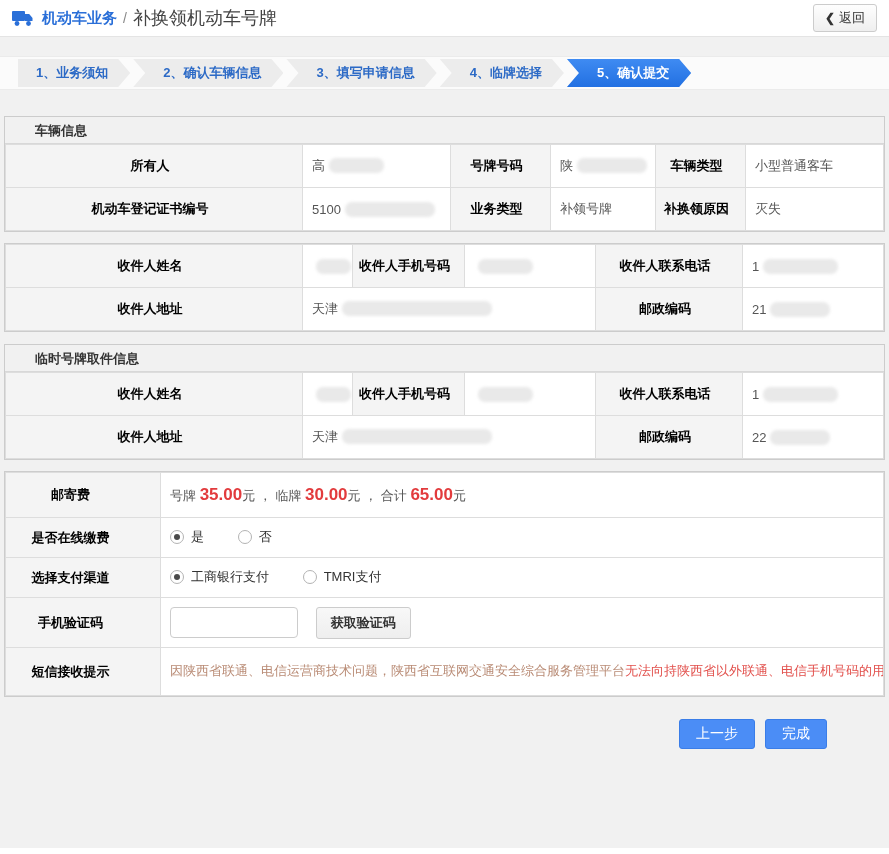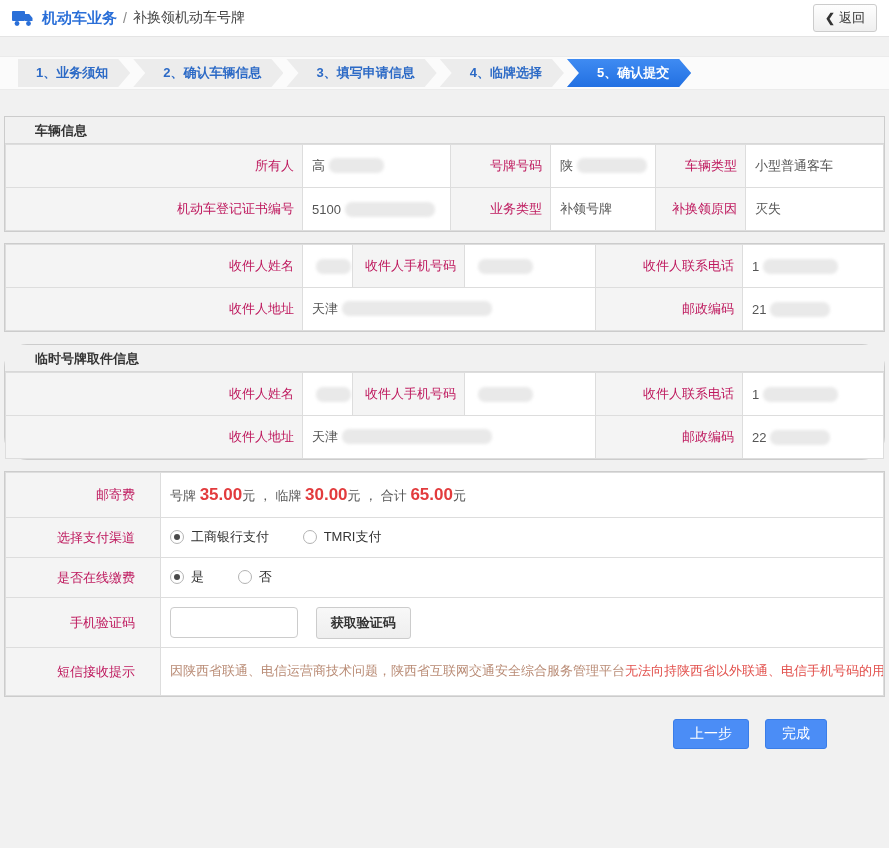--- a/index.html
+++ b/index.html
@@ -4,60 +4,60 @@
 <style>
   * { margin:0; padding:0; box-sizing:border-box; }
   html,body { width:889px; height:854px; }
   body { background:#f1f1f1; font-family:"Liberation Sans","DejaVu Sans",sans-serif; position:relative; overflow:hidden; }
 
   
   .topbar { height:37px; background:#fff; border-bottom:1px solid #e4e4e4; display:flex; align-items:center; padding:0 12px; }
   .truck { display:inline-flex; margin-right:8px; }
   .brand { color:#2a6fd8; font-size:15px; font-weight:bold; }
   .crumb-sep { color:#888; font-size:14px; margin:0 6px; }
-  .crumb-page { color:#444; font-size:14px; }
+  .crumb-page { color:#444; font-size:18px; }
   .back-btn { margin-left:auto; border:1px solid #ccc; background:linear-gradient(#fefefe,#efefef); border-radius:3px; padding:4px 11px; font-size:13px; color:#333; cursor:pointer; display:flex; align-items:center; gap:4px; }
   .back-chev { font-size:12px; font-weight:bold; color:#333; }
 
   
   .steps { margin-top:19px; height:34px; background:#fbfbfb; border-top:1px solid #ebebeb; border-bottom:1px solid #ebebeb; display:flex; align-items:center; padding-left:18px; }
   .step { height:28px; line-height:28px; background:#ececec; color:#2c6ac6; font-weight:bold; font-size:13px; margin-right:3px; padding:0 22px 0 30px;
           clip-path:polygon(0 0, calc(100% - 12px) 0, 100% 50%, calc(100% - 12px) 100%, 0 100%, 12px 50%); }
   .step.first { clip-path:polygon(0 0, calc(100% - 12px) 0, 100% 50%, calc(100% - 12px) 100%, 0 100%); padding-left:18px; }
   .step.active { background:linear-gradient(#3f8bf2,#2270e2); color:#fff; }
 
   
   .card { margin:11px 4px 0; background:#fff; border:1px solid #cccccc; }
   .card.first { margin-top:26px; }
-  .card.temp { margin-top:12px;border-radius:23px; }
+  .card.temp { margin-top:12px; }
   .card-h { height:27px; line-height:27px; background:#f1f1f1; border-bottom:1px solid #d8d8d8; font-size:13px; font-weight:bold; color:#333; padding-left:30px; }
   table { width:100%; border-collapse:collapse; table-layout:fixed; }
   td { border:1px solid #ddd; height:43px; font-size:13px; vertical-align:middle; overflow:hidden; }
-  td.lab { background:#f4f4f4; text-align:right; padding-right:8px; color:#be185d; font-weight:normal; white-space:nowrap; }
+  td.lab { background:#f4f4f4; text-align:center; padding-right:8px; color:#000000; font-weight:bold; white-space:nowrap; }
   td.val { background:#fff; text-align:left; padding-left:9px; color:#555; white-space:nowrap; }
 
   .blob { display:inline-block; height:15px; border-radius:7px; background:#e9e9e9; filter:blur(1.5px); vertical-align:-3px; margin-left:4px; }
   .w35{width:35px} .w55{width:55px} .w60{width:60px} .w70{width:70px} .w75{width:75px} .w90{width:90px} .w150{width:150px}
 
   
   .fees td.lab { padding-right:25px; }
   tr.h45 td{height:45px} tr.h40 td{height:40px} tr.h50 td{height:50px}
   .fee-red { color:#e23b3d; font-weight:bold; font-size:17px; }
   .fee-val { font-size:13px; color:#555; padding-left:15px; }
   .opt { font-size:13px; color:#333; margin-right:30px; display:inline-flex; align-items:center; }
   .radio { display:inline-block; width:14px; height:14px; border:1px solid #b3b3b3; border-radius:50%; background:#fff; margin-right:7px; position:relative; }
   .radio.on::after { content:""; position:absolute; left:3px; top:3px; width:6px; height:6px; border-radius:50%; background:#4a4a4a; }
   .cap-input { width:128px; height:31px; border:1px solid #ccc; border-radius:4px; margin-right:14px; padding:0 8px; font-size:13px; }
   .cap-btn { height:32px; padding:0 14px; background:linear-gradient(#f8f8f8,#eee); border:1px solid #ccc; border-radius:3px; font-size:13px; font-weight:bold; color:#333; cursor:pointer; }
   .notice { padding:9px 14px 11px; line-height:27px; font-size:13px; white-space:normal; }
   .n-muted { color:#b98b75; }
   .n-red { color:#e2504c; }
 
   
-  .footer { display:flex; justify-content:flex-end; gap:16px; padding:22px 62px 0 0; }
+  .footer { display:flex; justify-content:flex-end; gap:10px; padding:22px 62px 0 0; }
   .btn-blue { background:#4b8df6; border:1px solid #3a7de8; color:#fff; font-size:14px; padding:5px 16px; border-radius:3px; cursor:pointer; }
   .bottom-strip { position:absolute; bottom:0; left:0; width:100%; height:6px; background:#fff; }
 </style>
 </head>
 <body>
 
 <div class="topbar">
   <span class="truck">
     <svg width="22" height="17" viewBox="0 0 22 17">
       <rect x="0" y="1" width="13" height="10" rx="1" fill="#2a6fd8"></rect>
@@ -179,42 +179,42 @@
     <colgroup>
         <col style="width:155px">
         <col>
       </colgroup>
     <tbody>
     <tr class="h45">
       <td class="lab">邮寄费</td>
       <td class="val fee-val"><span>号牌 </span><span class="fee-red">35.00</span><span>元 ， 临牌 </span><span class="fee-red">30.00</span><span>元 ， 合计 </span><span class="fee-red">65.00</span><span>元</span></td>
     </tr>
     <tr class="h40">
+      <td class="lab">是否在线缴费</td>
+      <td class="val fee-val">
+        <span class="opt">
+              <span class="radio on"></span>
+              <span>是</span>
+            </span>
+        <span class="opt">
+              <span class="radio"></span>
+              <span>否</span>
+            </span>
+      </td>
+    </tr>
+    <tr class="h40">
       <td class="lab">选择支付渠道</td>
       <td class="val fee-val">
         <span class="opt">
               <span class="radio on"></span>
               <span>工商银行支付</span>
             </span>
         <span class="opt">
               <span class="radio"></span>
               <span>TMRI支付</span>
-            </span>
-      </td>
-    </tr>
-    <tr class="h40">
-      <td class="lab">是否在线缴费</td>
-      <td class="val fee-val">
-        <span class="opt">
-              <span class="radio on"></span>
-              <span>是</span>
-            </span>
-        <span class="opt">
-              <span class="radio"></span>
-              <span>否</span>
             </span>
       </td>
     </tr>
     <tr class="h50">
       <td class="lab">手机验证码</td>
       <td class="val fee-val">
         <input class="cap-input" type="text" value="" style="">
         <button class="cap-btn">获取验证码</button>
       </td>
     </tr>

